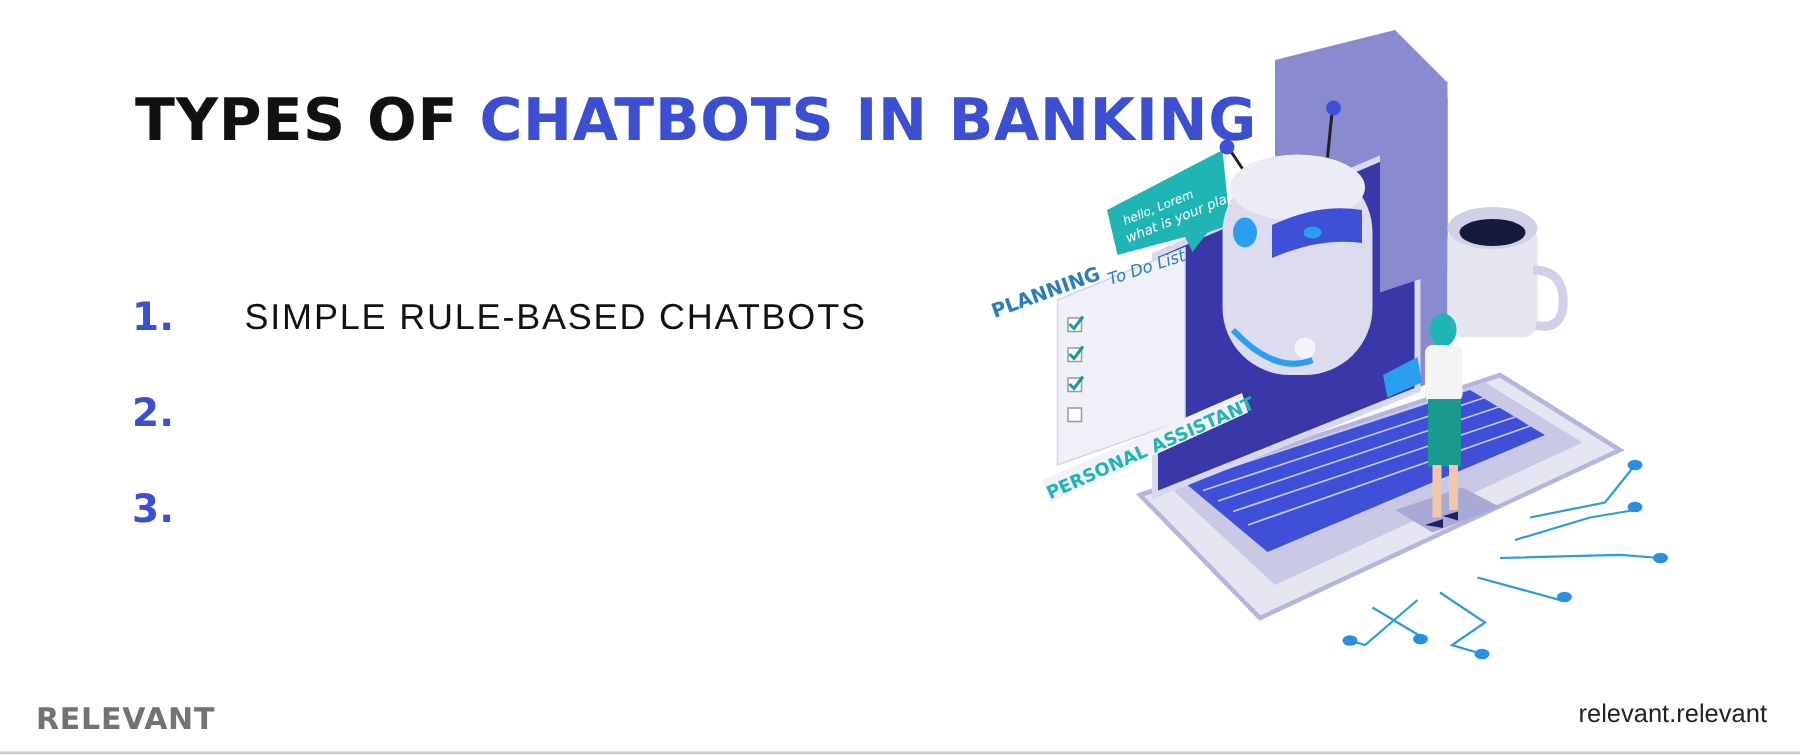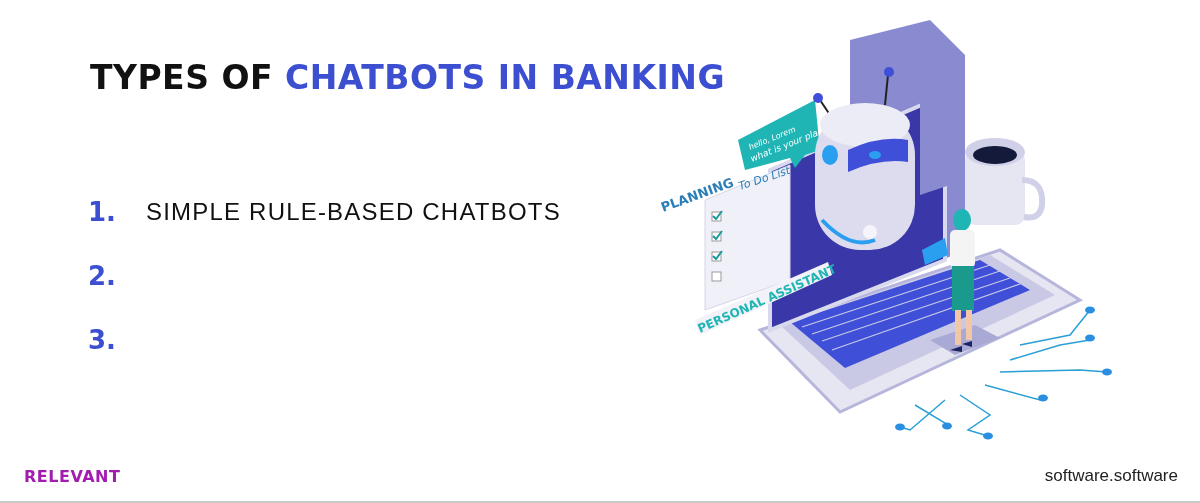--- a/index.html
+++ b/index.html
@@ -1,25 +1,25 @@
 <!DOCTYPE html>
 <html><head>
 <meta charset="utf-8">
 <style>
   * { margin:0; padding:0; box-sizing:border-box; }
   html, body { width:1200px; height:503px; background:#ffffff; overflow:hidden; }
   body { position:relative; font-family:"DejaVu Sans", sans-serif; color:#111; }
-  .title { position:absolute; left:90px; top:58px; font-size:33px; font-weight:bold; letter-spacing:0.5px; white-space:nowrap; }
+  .title { position:absolute; left:90px; top:58px; font-size:39px; font-weight:bold; letter-spacing:0.5px; white-space:nowrap; }
   .title .black { color:#111111; }
   .title .blue { color:#3b4fd0; }
   .list { position:absolute; left:88px; top:180px; }
   .item { display:flex; align-items:center; height:64px; }
   .num { width:58px; font-size:26px; font-weight:bold; color:#3b4fd0; }
-  .label { font-size:24px; color:#111; letter-spacing:1.2px; font-family:"Liberation Sans", sans-serif; }
-  .brand { position:absolute; left:24px; top:467px; font-size:16px; font-weight:bold; color:#a21caf; letter-spacing:0.5px; }
+  .label { font-size:24px; color:#111; letter-spacing:1.2px; font-family:"Liberation Sans", sans-serif;margin-left:17px; }
+  .brand { position:absolute; left:24px; top:467px; font-size:20px; font-weight:bold; color:#737373; letter-spacing:0.5px; }
   .site { position:absolute; right:22px; top:466px; font-size:17px; color:#222; font-family:"Liberation Sans", sans-serif; }
   .bottom-line { position:absolute; left:0; bottom:0; width:1200px; height:2px; background:#c9c9c9; }
   .illus { position:absolute; left:640px; top:20px; width:520px; height:430px; }
 </style>
 </head>
 <body>
 
 <div class="title">
   <span class="black">TYPES OF </span><span class="blue">CHATBOTS IN BANKING</span>
 </div>
@@ -126,14 +126,14 @@
     <rect x="952" y="266" width="22" height="45" fill="#1a9a8c"></rect>
     <rect x="955" y="310" width="6" height="35" fill="#f2c7a8"></rect>
     <rect x="966" y="310" width="6" height="30" fill="#f2c7a8"></rect>
     <path d="M950,350 l12,-4 l0,6 z" fill="#1a2560"></path>
     <path d="M962,344 l10,-3 l0,6 z" fill="#1a2560"></path>
     <polygon points="922,250 945,238 948,255 925,265" fill="#2a9ff0"></polygon>
   </g>
 </svg>
 
 <div class="brand">RELEVANT</div>
-<div class="site">software.software</div>
+<div class="site">relevant.relevant</div>
 <div class="bottom-line"></div>
 
 </body></html>

